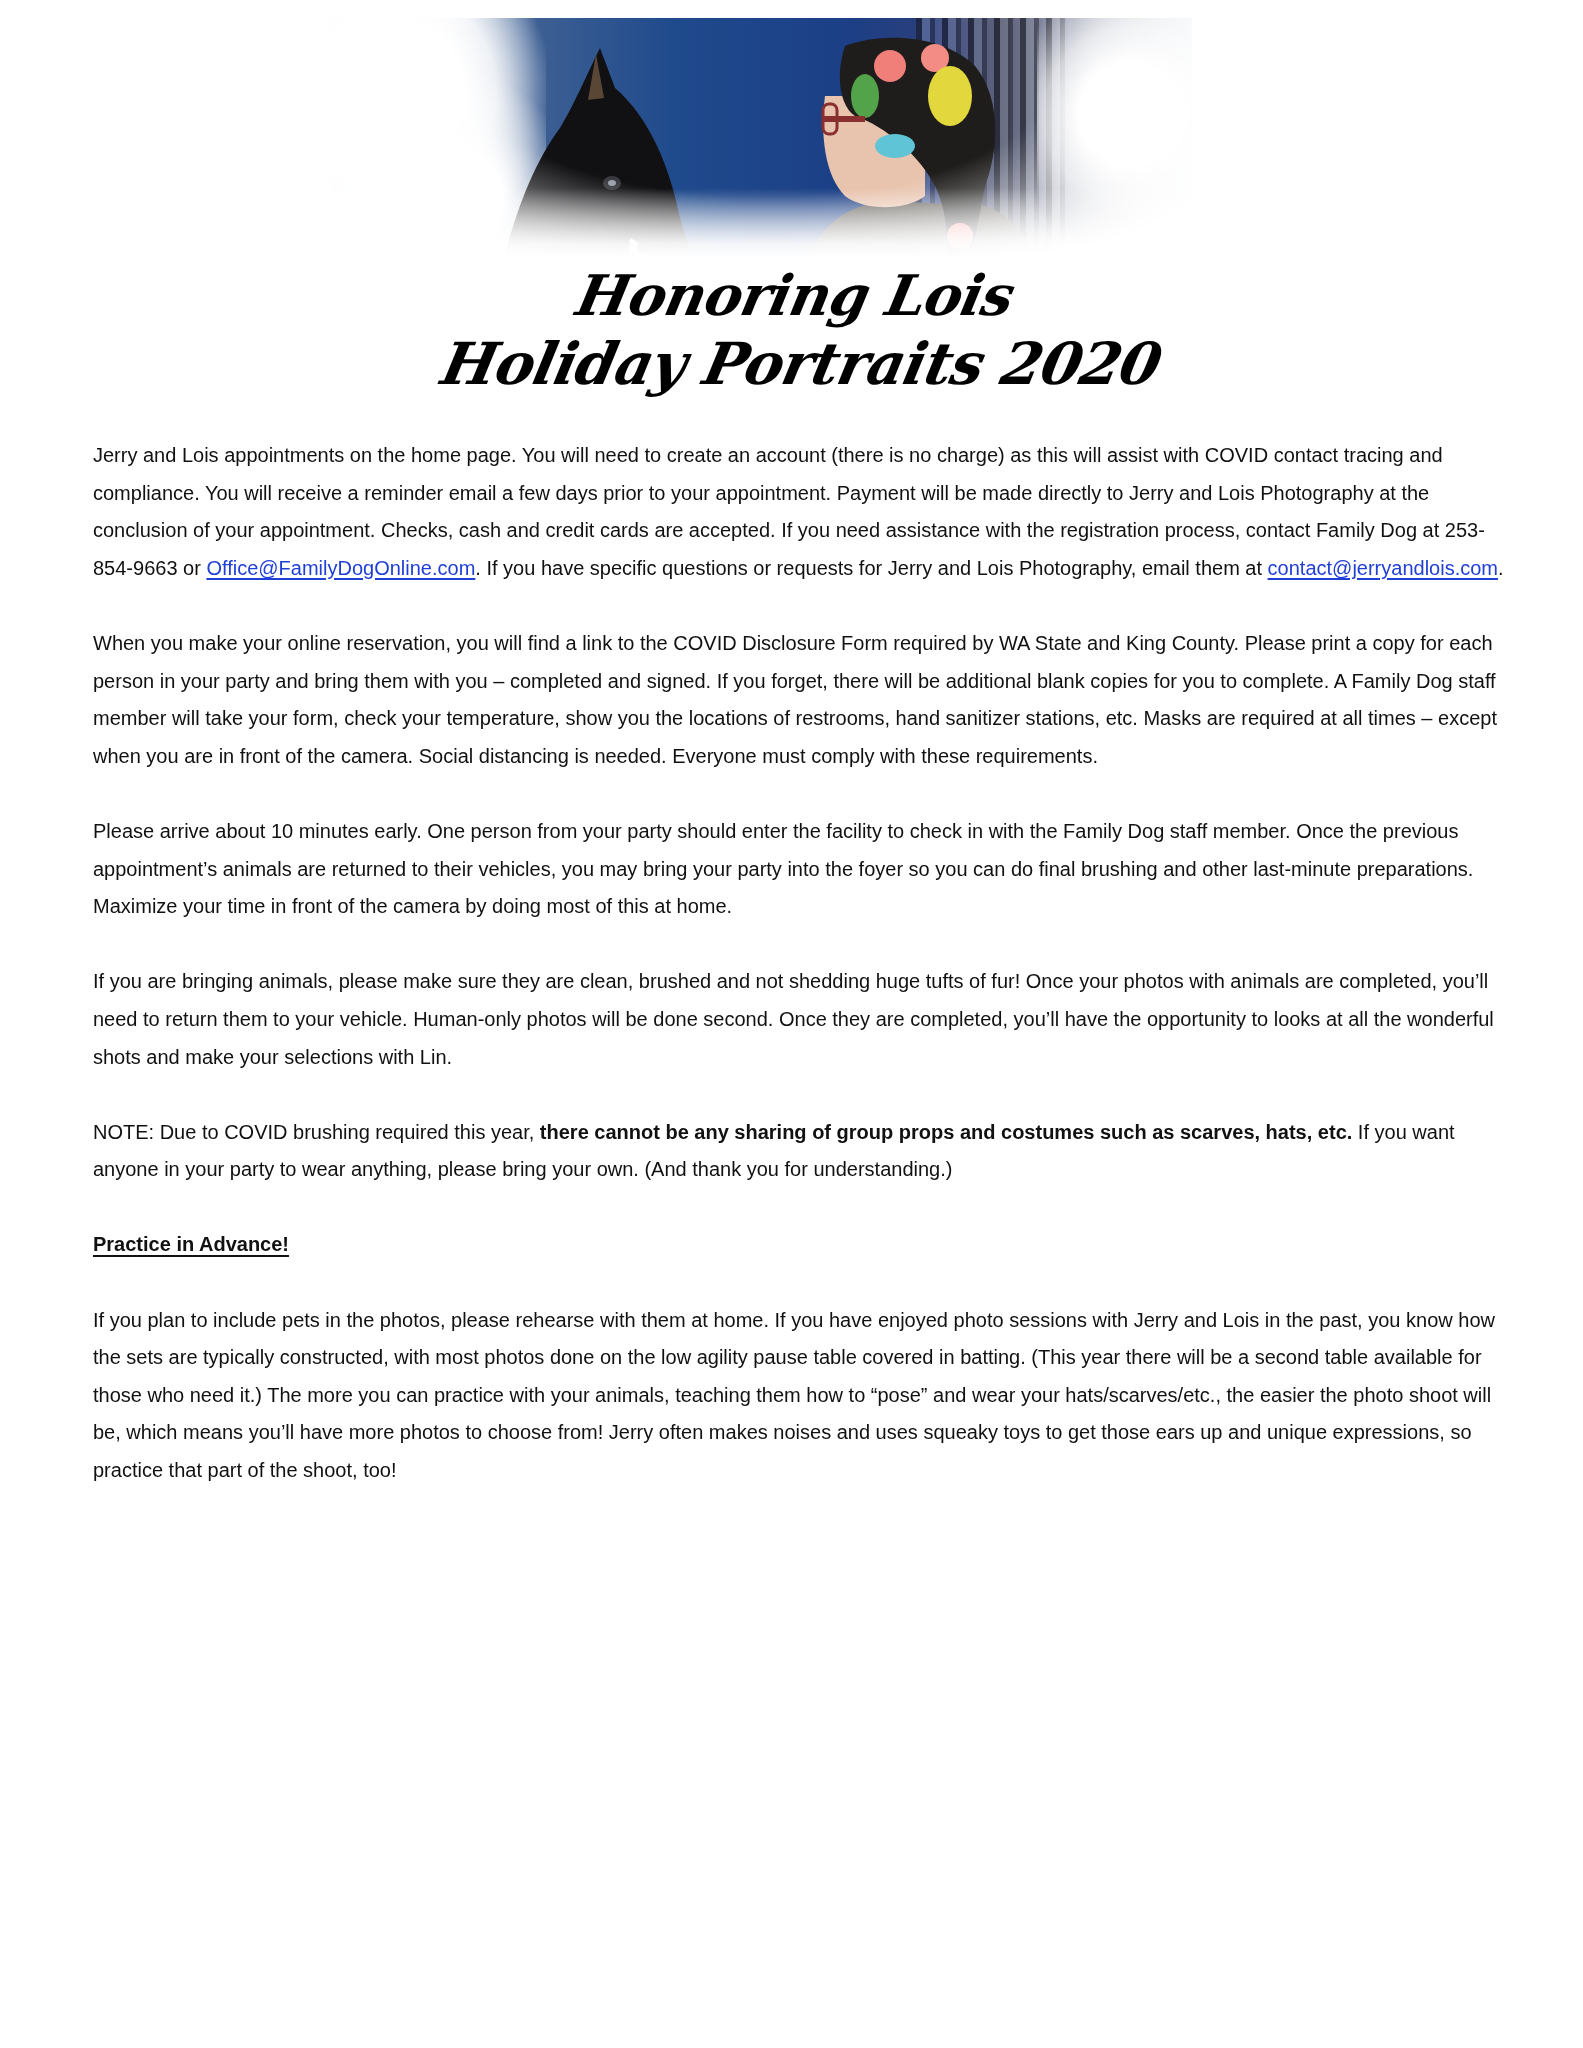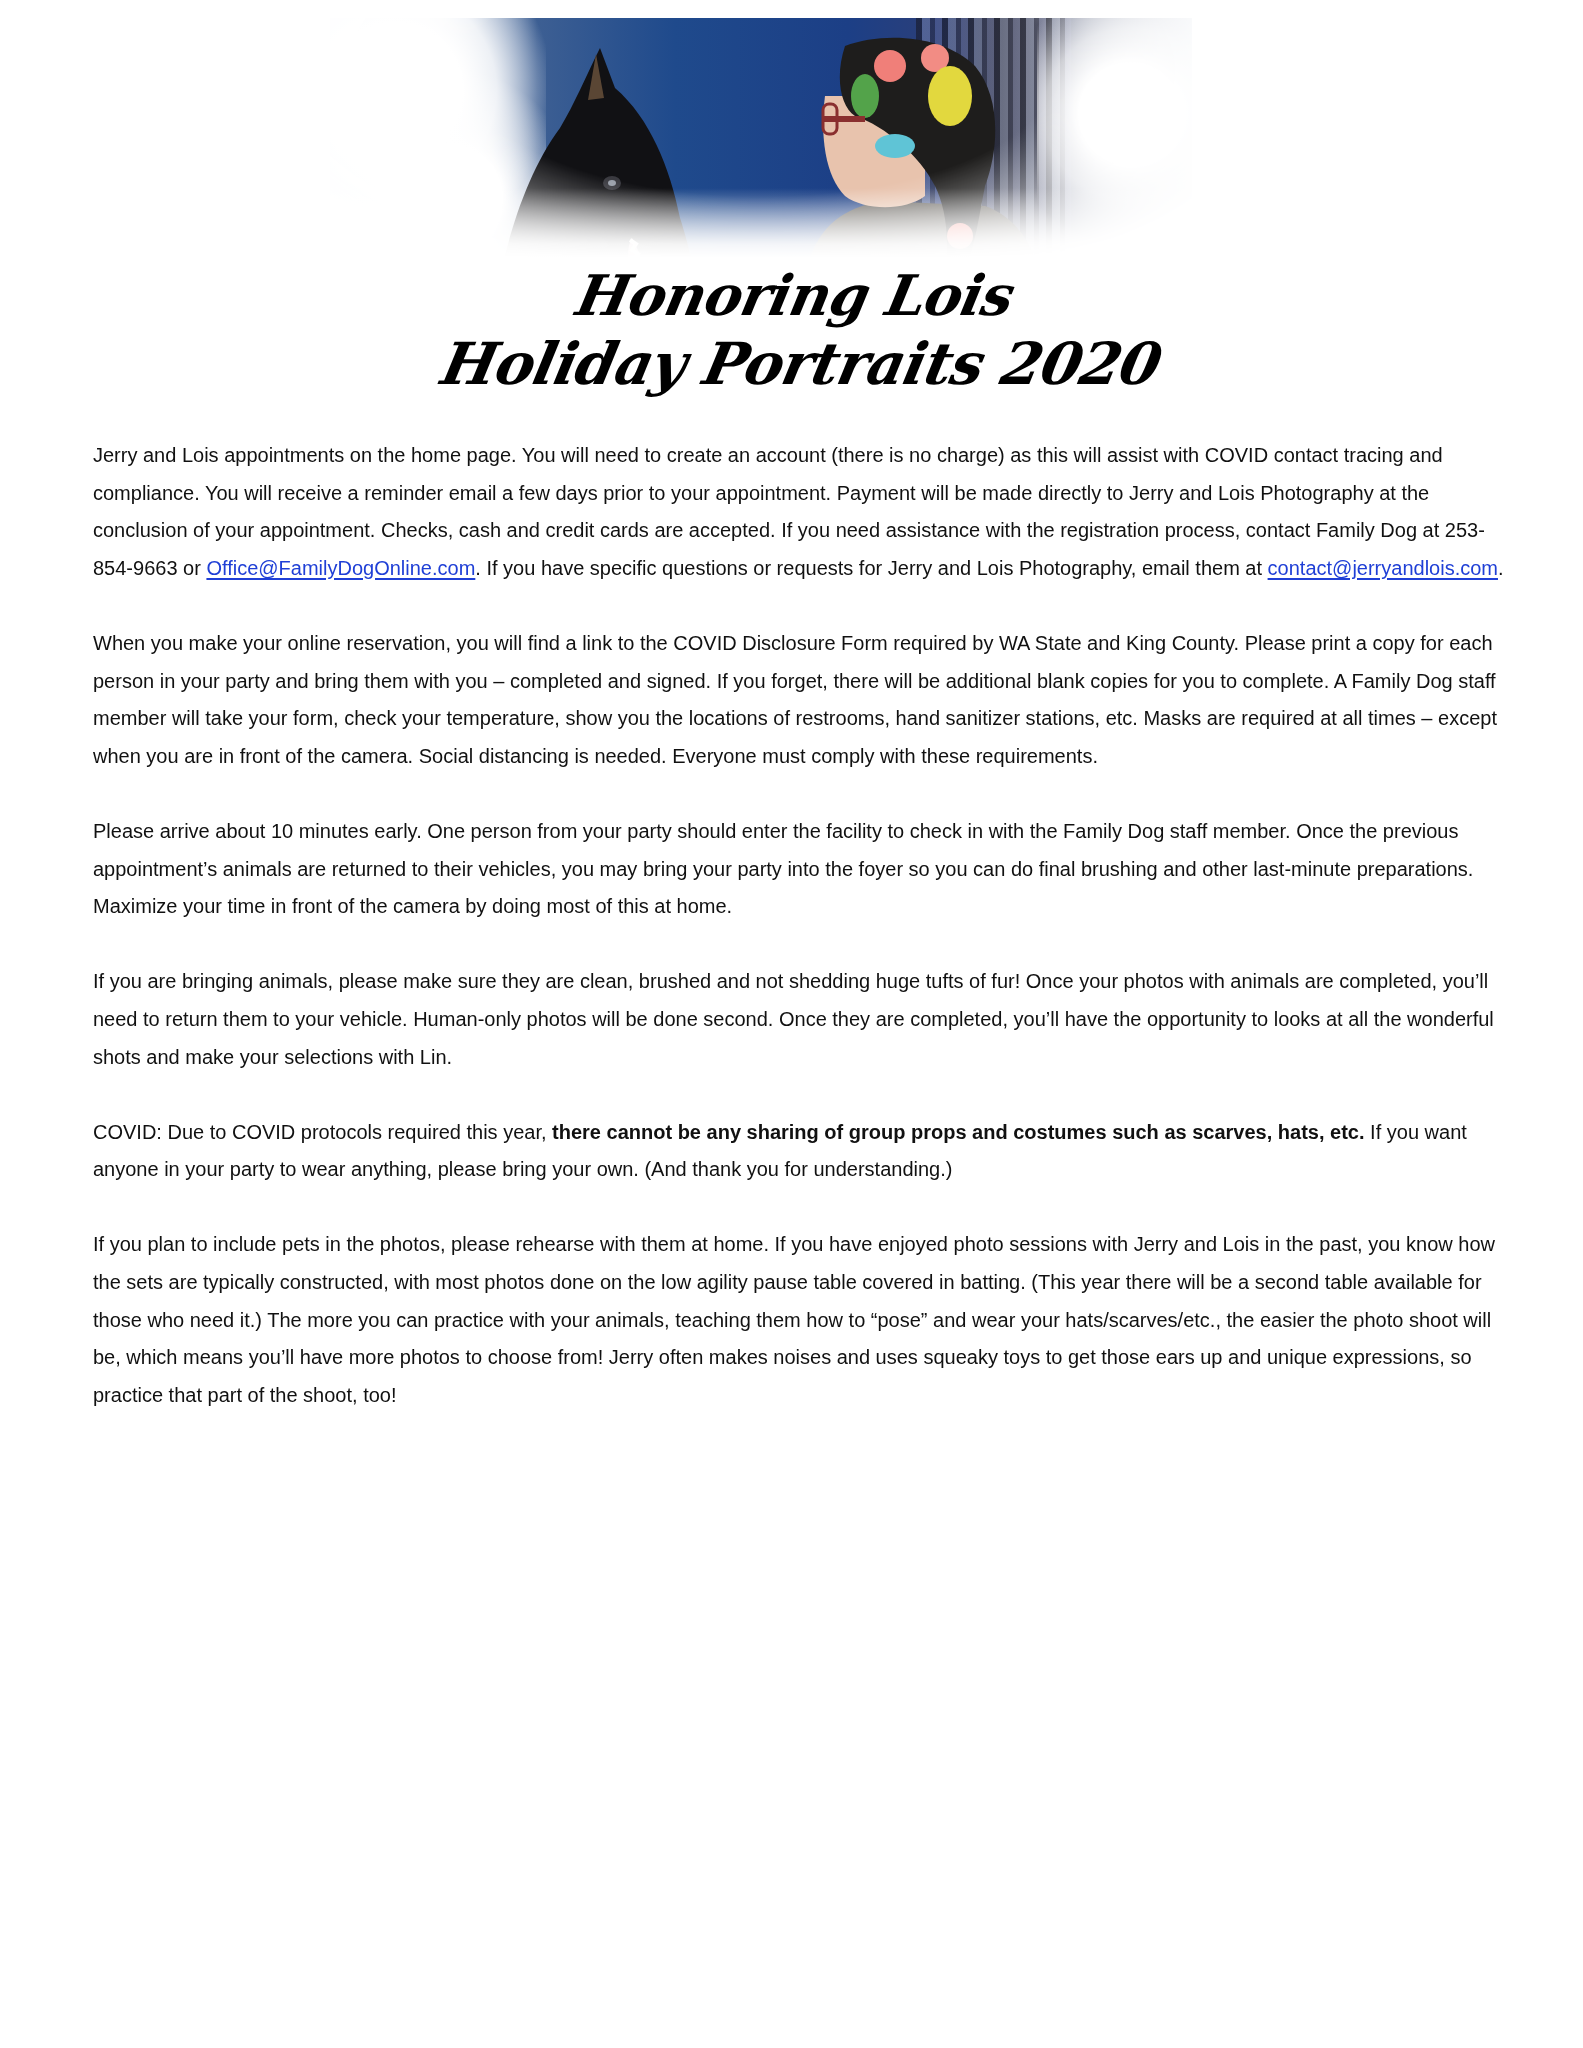--- a/index.html
+++ b/index.html
@@ -132,17 +132,18 @@
 
   <p><span>Jerry and Lois appointments on the home page.  You will need to create an account (there is no charge) as this will assist with COVID contact tracing and compliance.  You will receive a reminder email a few days prior to your appointment. Payment will be made directly to Jerry and Lois Photography at the conclusion of your appointment.  Checks, cash and credit cards are accepted.  If you need assistance with the registration process, contact Family Dog at 253-854-9663 or </span><a class="link" href="#">Office@FamilyDogOnline.com</a><span>.   If you have specific questions or requests for Jerry and Lois Photography, email them at </span><a class="link" href="#">contact@jerryandlois.com</a><span>.</span></p>
 
 
   <p>When you make your online reservation, you will find a link to the COVID Disclosure Form required by WA State and King County.  Please print a copy for each person in your party and bring them with you – completed and signed.  If you forget, there will be additional blank copies for you to complete.  A Family Dog staff member will take your form, check your temperature, show you the locations of restrooms, hand sanitizer stations, etc.   Masks are required at all times – except when you are in front of the camera.   Social distancing is needed.  Everyone must comply with these requirements.</p>
 
   <p>Please arrive about 10 minutes early.  One person from your party should enter the facility to check in with the Family Dog staff member.   Once the previous appointment’s animals are returned to their vehicles, you may bring your party into the foyer so you can do final brushing and other last-minute preparations.  Maximize your time in front of the camera by doing most of this at home.</p>
 
   <p>If you are bringing animals, please make sure they are clean, brushed and not shedding huge tufts of fur!  Once your photos with animals are completed, you’ll need to return them to your vehicle.  Human-only photos will be done second.  Once they are completed, you’ll have the opportunity to looks at all the wonderful shots and make your selections with Lin.</p>
 
-  <p><span>COVID:  Due to COVID protocols required this year, </span><span class="bold">there cannot be any sharing of group props and costumes such as scarves, hats, etc.</span><span>  If you want anyone in your party to wear anything, please bring your own.  (And thank you for understanding.)</span></p>
+  <p><span>NOTE:  Due to COVID brushing required this year, </span><span class="bold">there cannot be any sharing of group props and costumes such as scarves, hats, etc.</span><span>  If you want anyone in your party to wear anything, please bring your own.  (And thank you for understanding.)</span></p>
 
+  <p class="heading">Practice in Advance!</p>
 
   <p>If you plan to include pets in the photos, please rehearse with them at home.  If you have enjoyed photo sessions with Jerry and Lois in the past, you know how the sets are typically constructed, with most photos done on the low agility pause table covered in batting.  (This year there will be a second table available for those who need it.)  The more you can practice with your animals, teaching them how to “pose” and wear your hats/scarves/etc., the easier the photo shoot will be, which means you’ll have more photos to choose from!  Jerry often makes noises and uses squeaky toys to get those ears up and unique expressions, so practice that part of the shoot, too!</p>
 </div>
 
 </body></html>

